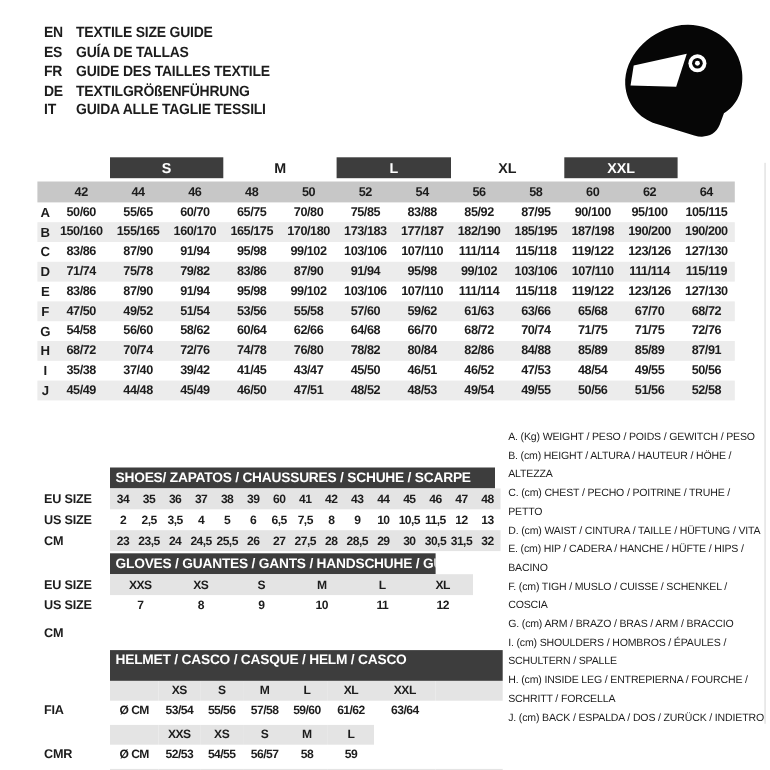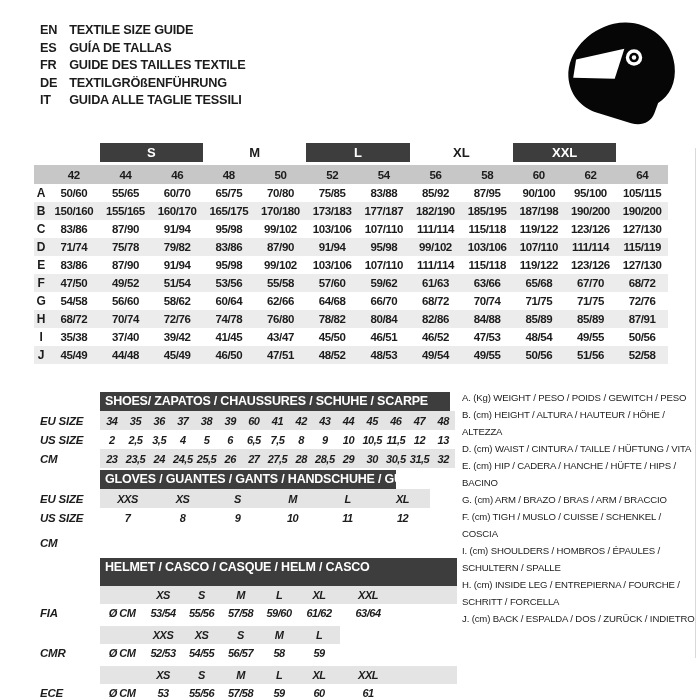--- a/index.html
+++ b/index.html
@@ -45,32 +45,32 @@
   .mt-row.stripe { background: var(--stripe); }
   .mt-label { text-align: center; font-size: 12px; }
   .cell { text-align: center; white-space: nowrap; }
 
   
   .section { position: absolute; left: 20px; }
   .shoes   { top: 392px; width: 435px; }
   .gloves  { top: 470px; width: 410px; }
   .helmet-sec { top: 558px; width: 437px; }
 
-  .sec-header { display: flex; }
+  .sec-header { display: flex; margin-top: 33px; }
   .sec-spacer { width: 80px; flex: none; }
   .sec-title {
     background: var(--dark); color: #fff; font-weight: bold;
     font-size: 12.5px; height: 19px; line-height: 19px;
     padding-left: 5px; letter-spacing: -0.2px; white-space: nowrap; overflow: hidden;
   }
   .shoes .sec-title { width: 350px; }
   .gloves .sec-title { width: 296px; }
   .helmet-sec .sec-title { width: 357px; height: 28px; line-height: 18px; }
 
-  .sec-row { display: flex; align-items: stretch; height: 19px; font-style: italic; }
+  .sec-row { display: flex; align-items: stretch; height: 19px; }
   .helmet-sec .sec-row { height: 18px; }
   .sec-label {
     width: 80px; flex: none; font-weight: bold; font-size: 11.5px;
     padding-left: 20px; display: flex; align-items: center; letter-spacing: -0.2px;
   }
   .sec-cells { flex: 1; display: grid; align-items: center; font-weight: bold; font-size: 11px; letter-spacing: -0.5px; }
   .sec-cells.shaded { background: var(--shade); }
   .shoes .sec-cells { grid-template-columns: repeat(15, 1fr); }
   .gloves .sec-cells { grid-template-columns: repeat(6, 1fr); }
   .gloves .gap-above { margin-top: 6px; }
@@ -490,23 +490,24 @@
             <div class="cell">61</div>
             <div class="cell filler"></div>
           </div>
         </div>
       </div>
   </div>
 
   <div class="legend">
       <div class="legend-item">A. (Kg) WEIGHT / PESO / POIDS / GEWITCH / PESO</div>
       <div class="legend-item">B. (cm) HEIGHT / ALTURA / HAUTEUR / HÖHE / ALTEZZA</div>
+      <div class="legend-item">C. (cm) CHEST / PECHO / POITRINE / TRUHE / PETTO</div>
       <div class="legend-item">D. (cm) WAIST / CINTURA / TAILLE / HÜFTUNG / VITA</div>
       <div class="legend-item">E. (cm) HIP / CADERA / HANCHE / HÜFTE / HIPS /  BACINO</div>
+      <div class="legend-item">F. (cm) TIGH / MUSLO / CUISSE / SCHENKEL / COSCIA</div>
       <div class="legend-item">G. (cm) ARM  / BRAZO / BRAS / ARM / BRACCIO</div>
-      <div class="legend-item">F. (cm) TIGH / MUSLO / CUISSE / SCHENKEL / COSCIA</div>
       <div class="legend-item">I.  (cm) SHOULDERS / HOMBROS / ÉPAULES / SCHULTERN / SPALLE</div>
       <div class="legend-item">H. (cm) INSIDE LEG / ENTREPIERNA / FOURCHE / SCHRITT / FORCELLA</div>
       <div class="legend-item">J. (cm) BACK / ESPALDA / DOS / ZURÜCK / INDIETRO</div>
     </div>
 
   <div class="edge-line"></div>
 </div>
 
 </body></html>

